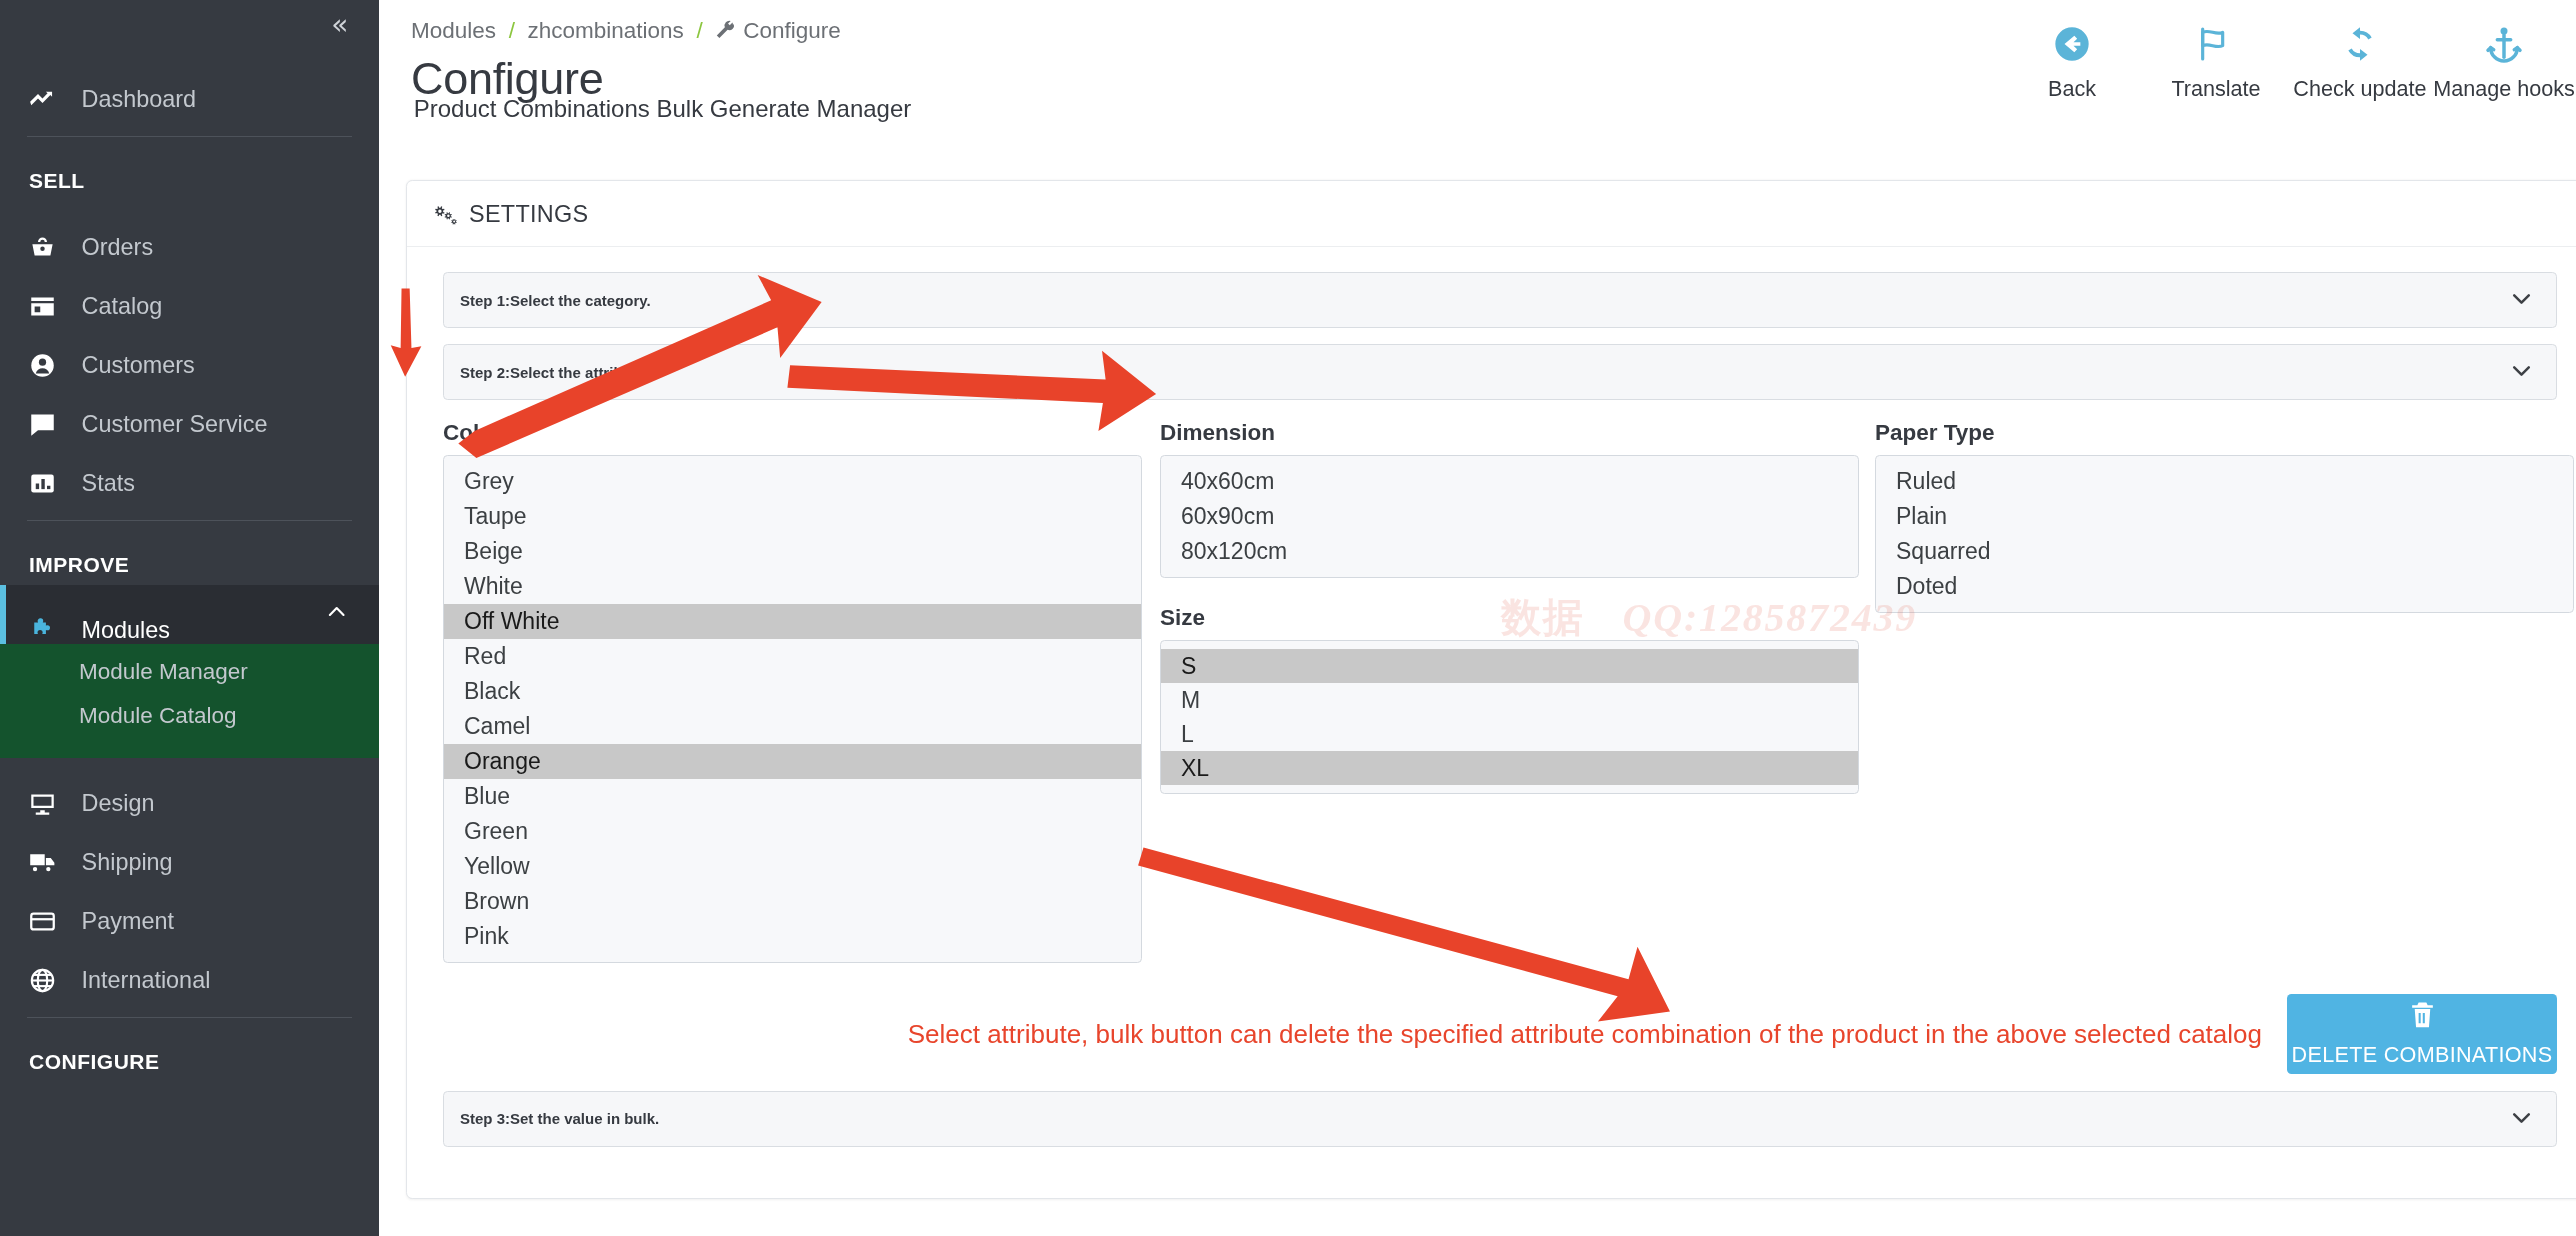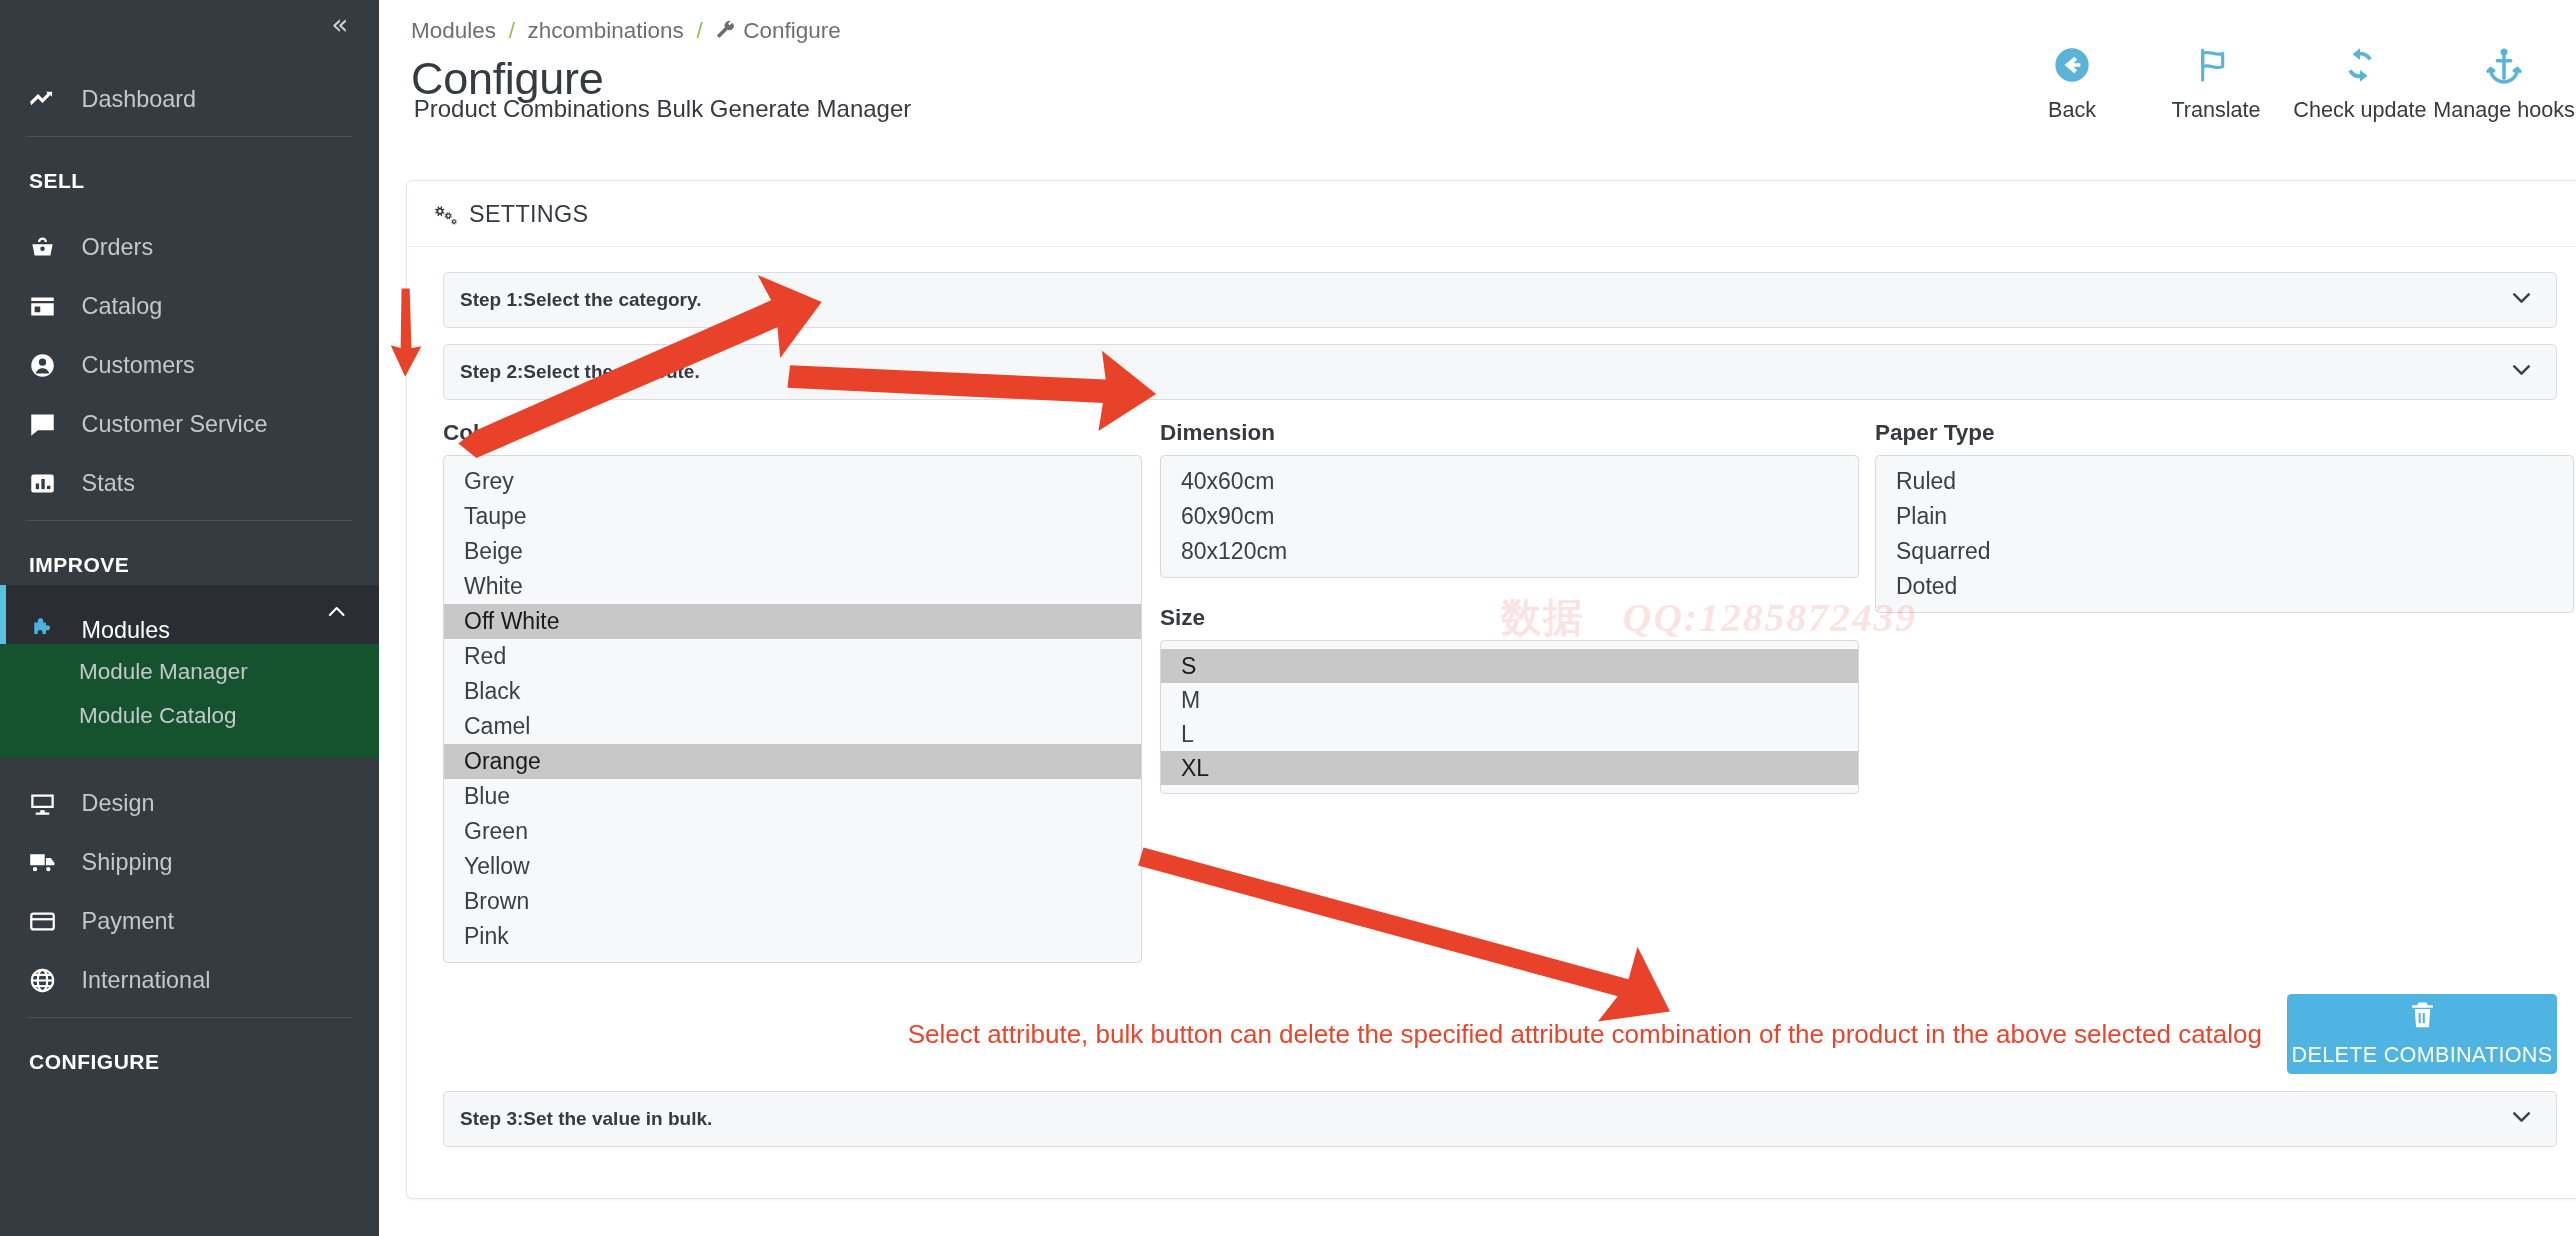--- a/index.html
+++ b/index.html
@@ -65,21 +65,21 @@
   #main { flex: 1 1 auto; position: relative; background: #ffffff; overflow: hidden; }
 
   .page-head { position: relative; padding: 18px 0 0 32px; height: 180px; }
   .breadcrumb { font-size: 22.5px; color: #6c7075; display: flex; align-items: center; gap: 0; }
   .breadcrumb a { color: #6c7075; text-decoration: none; cursor: pointer; }
   .breadcrumb .sep { color: #8cc63f; margin: 0 12.6px; }
   .bc-wrench { color: #6c7075; margin-right: 6.3px; display: inline-flex; }
   .page-title { font-size: 45px; color: #363a41; font-weight: normal; margin-top: 10.8px; line-height: 1.05; letter-spacing: -0.3px;}
   .page-sub { font-size: 24px; color: #363a41; margin-left: 2.7px; margin-top: -7.2px; }
 
-  .toolbar { position: absolute; right: 0px; top: 37px; display: flex; align-items: flex-start; }
+  .toolbar { position: absolute; right: 0px; top: 16px; display: flex; align-items: flex-start; }
   .tool {
     width: 144px; text-align: center; cursor: pointer;
     color: #363a41; font-size: 21.6px;
   }
   .tool .tico { color: #5bb4d8; display: flex; justify-content: center; height: 56px; align-items: center; }
   .tool .tlbl { margin-top: 3.6px; white-space: nowrap; }
 
   
   .card-wrap { padding: 0 0 0 27px; }
   .card {
@@ -101,21 +101,21 @@
   .card-header .gears { color: #363a41; display: inline-flex; }
   .card-body { padding: 25px 36px 27px 36px; }
 
   .step-row {
     border: 0.9px solid #d9dde2;
     background: #f6f7f9;
     border-radius: 4.5px;
     height: 56px;
     display: flex; align-items: center;
     padding: 0 21.6px 0 16px;
-    font-size: 19px; font-weight: bold; color: #363a41;
+    font-size: 15px; font-weight: bold; color: #363a41;
     cursor: pointer; position: relative;
     margin-bottom: 16px;
   }
   .step-row .chev { position: absolute; right: 21.6px; top: 50%; transform: translateY(-50%); color: #444; }
 
   .attr-grid { display: flex; gap: 0; margin-top: 20px; position: relative; }
   .attr-col { width: 699px; flex: 0 0 699px; }
   .attr-col.c2 { margin-left: 18px; }
   .attr-col.c3 { margin-left: 16px; }
   .attr-label { font-size: 22.5px; font-weight: bold; color: #363a41; margin-bottom: 9px; }

